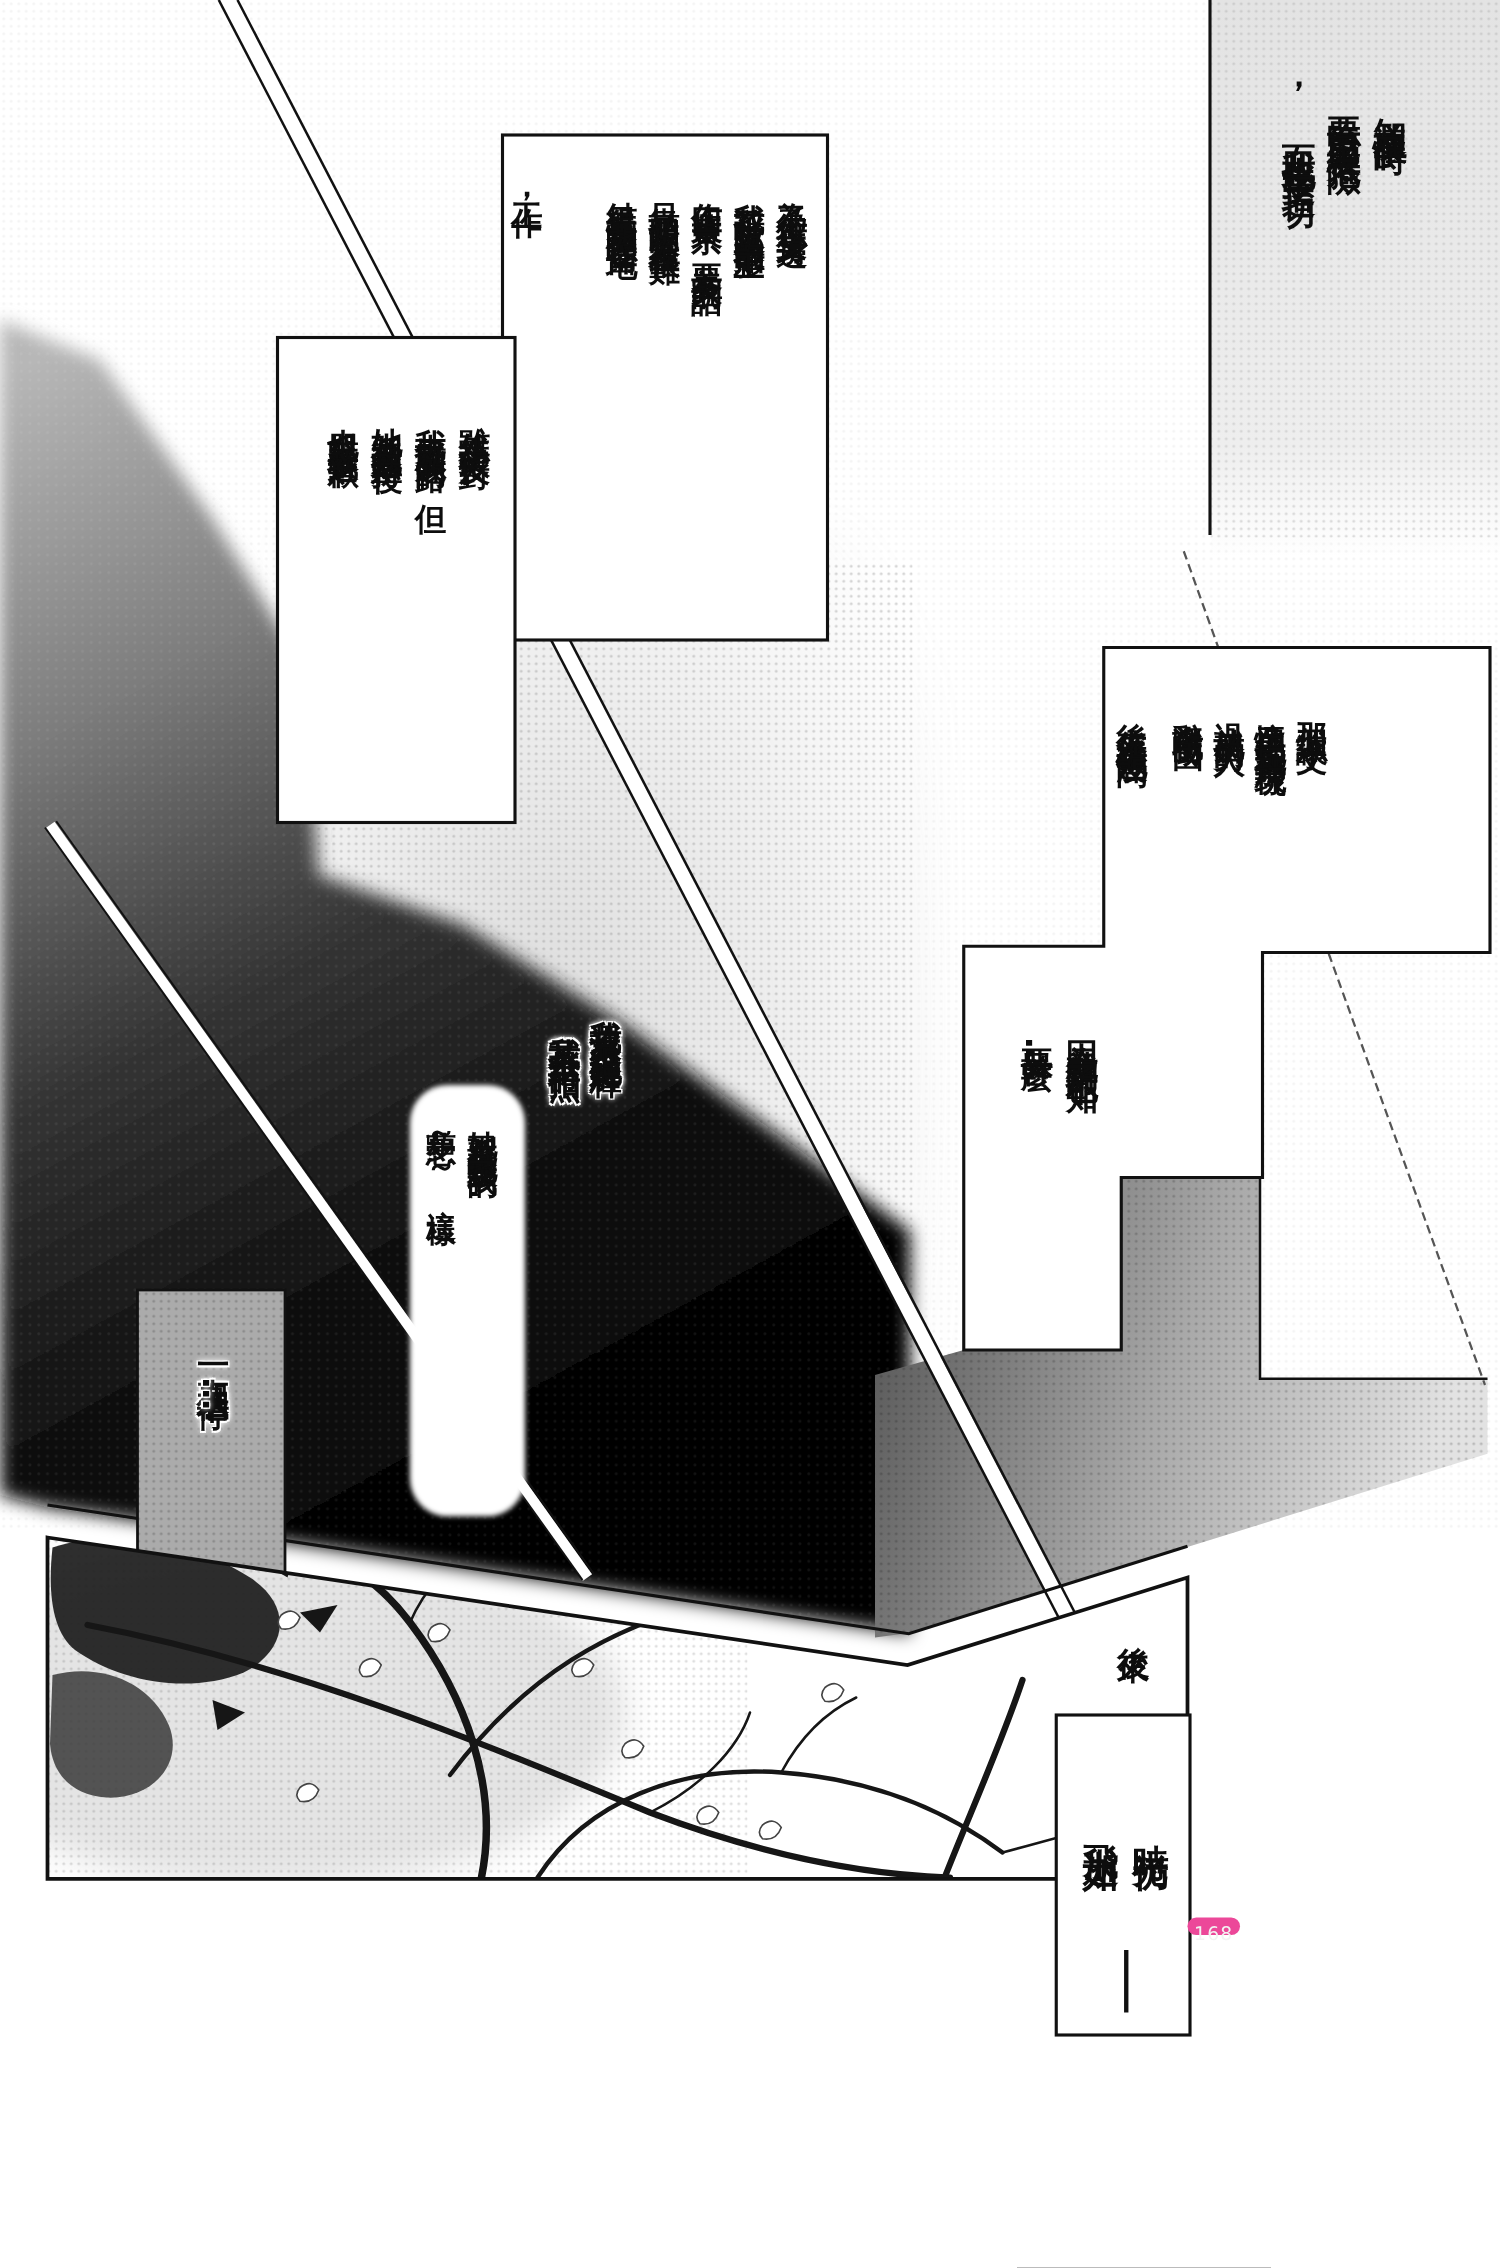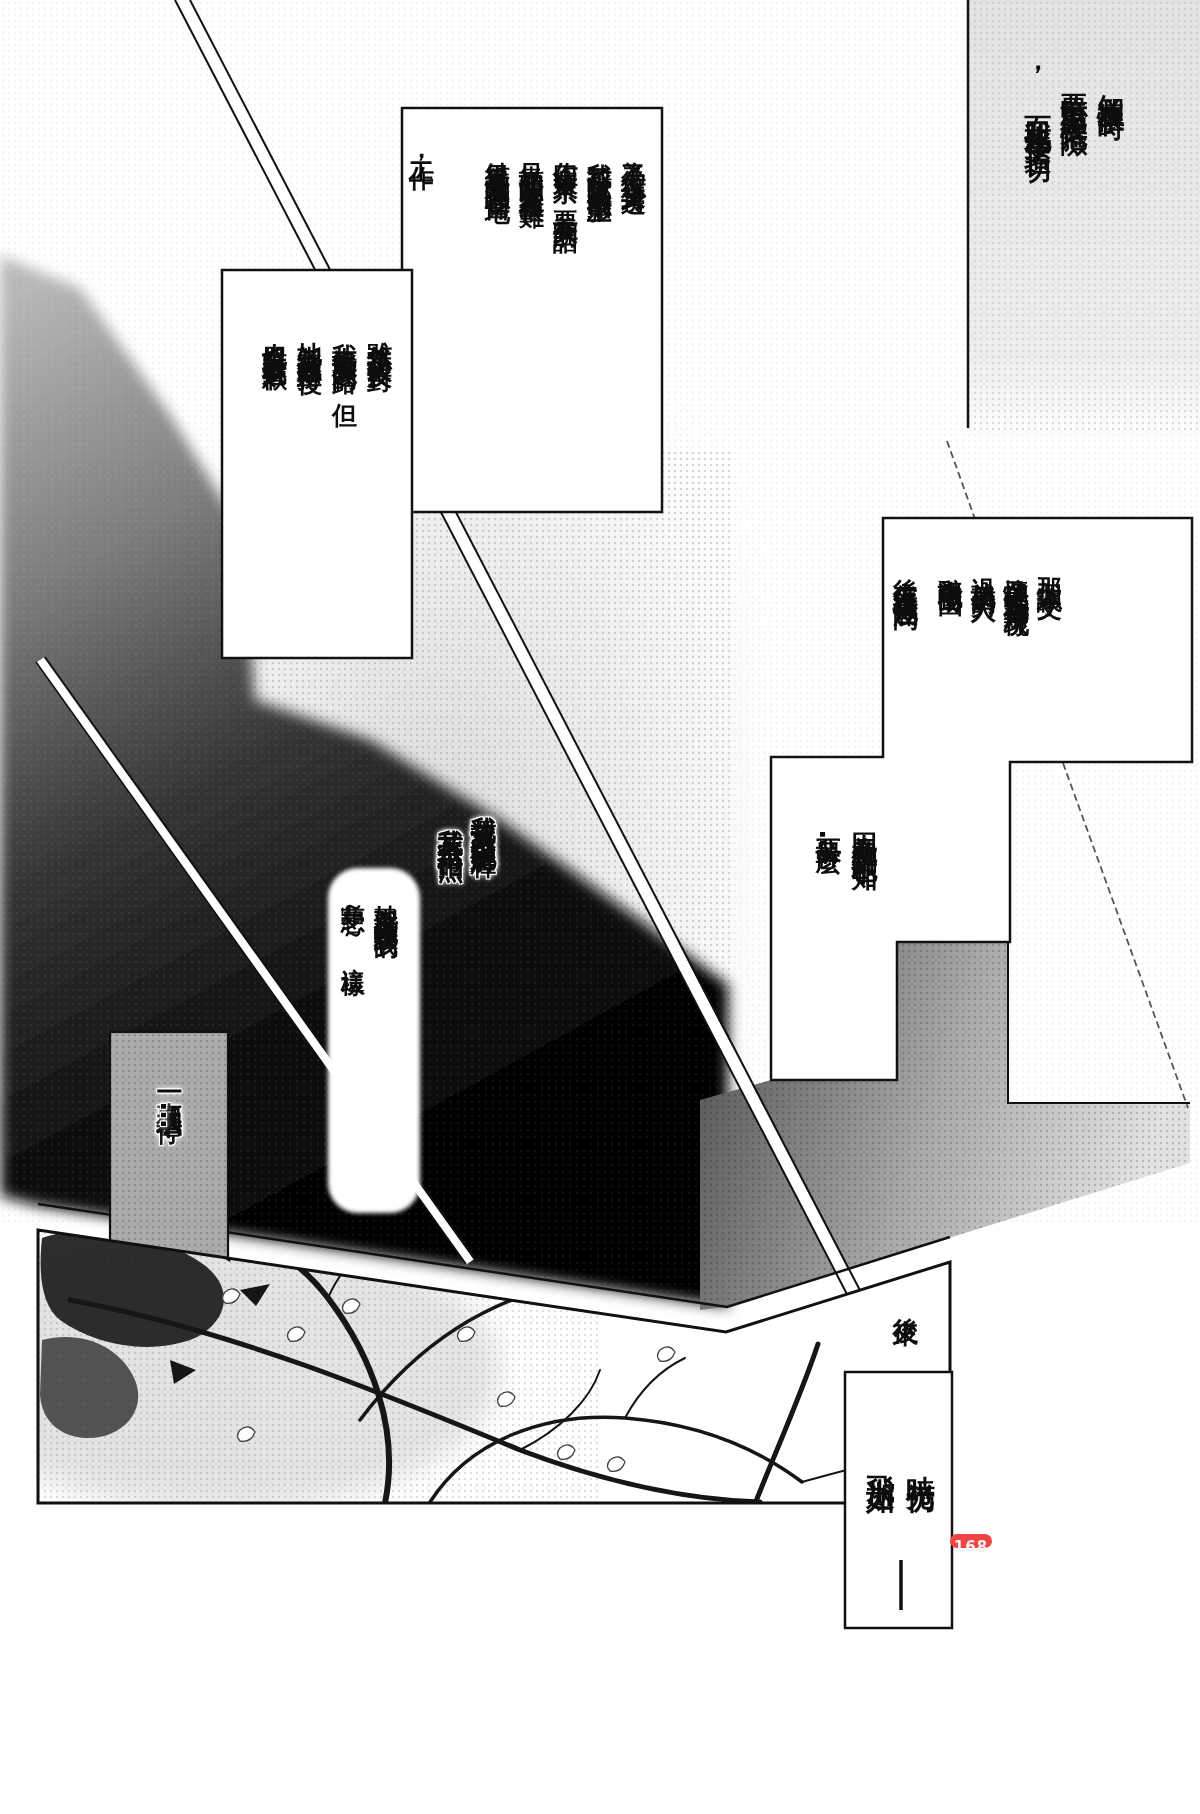--- a/index.html
+++ b/index.html
@@ -9,22 +9,22 @@
   .vcol{position:absolute;writing-mode:vertical-rl;text-orientation:mixed;
         font-weight:700;color:#0d0d0d;line-height:1;white-space:nowrap;
         font-family:"DejaVu Sans",sans-serif;z-index:30;}
   .fs27{font-size:27px;letter-spacing:5px;}
   .fs25{font-size:25px;letter-spacing:4px;}
   .fs26{font-size:26px;letter-spacing:4px;}
   .fs24{font-size:24px;letter-spacing:3px;}
   .fs29{font-size:29px;letter-spacing:5px;}
   .halo{text-shadow:-1px -1px 0 #fff,1px -1px 0 #fff,-1px 1px 0 #fff,1px 1px 0 #fff,
         0 0 4px #fff,0 0 6px #fff;}
-  #pagenum{position:absolute;left:950px;top:1534px;width:42px;height:14px;background:#ef4444;
-        border-radius:14px;color:#f2f2f2;font-size:15px;font-weight:700;text-align:center;
+  #pagenum{position:absolute;left:950px;top:1534px;width:42px;height:14px;background:#ec4899;
+        border-radius:14px;color:#f2f2f2;font-size:15px;font-weight:400;text-align:center;
         line-height:27px;z-index:40;letter-spacing:1px;}
 </style>
 </head>
 <body>
 
 <div id="page">
 
 <svg id="art" width="1200" height="1814" viewBox="0 0 1200 1814">
   <defs>
     <pattern id="dt" width="6" height="6" patternUnits="userSpaceOnUse">

